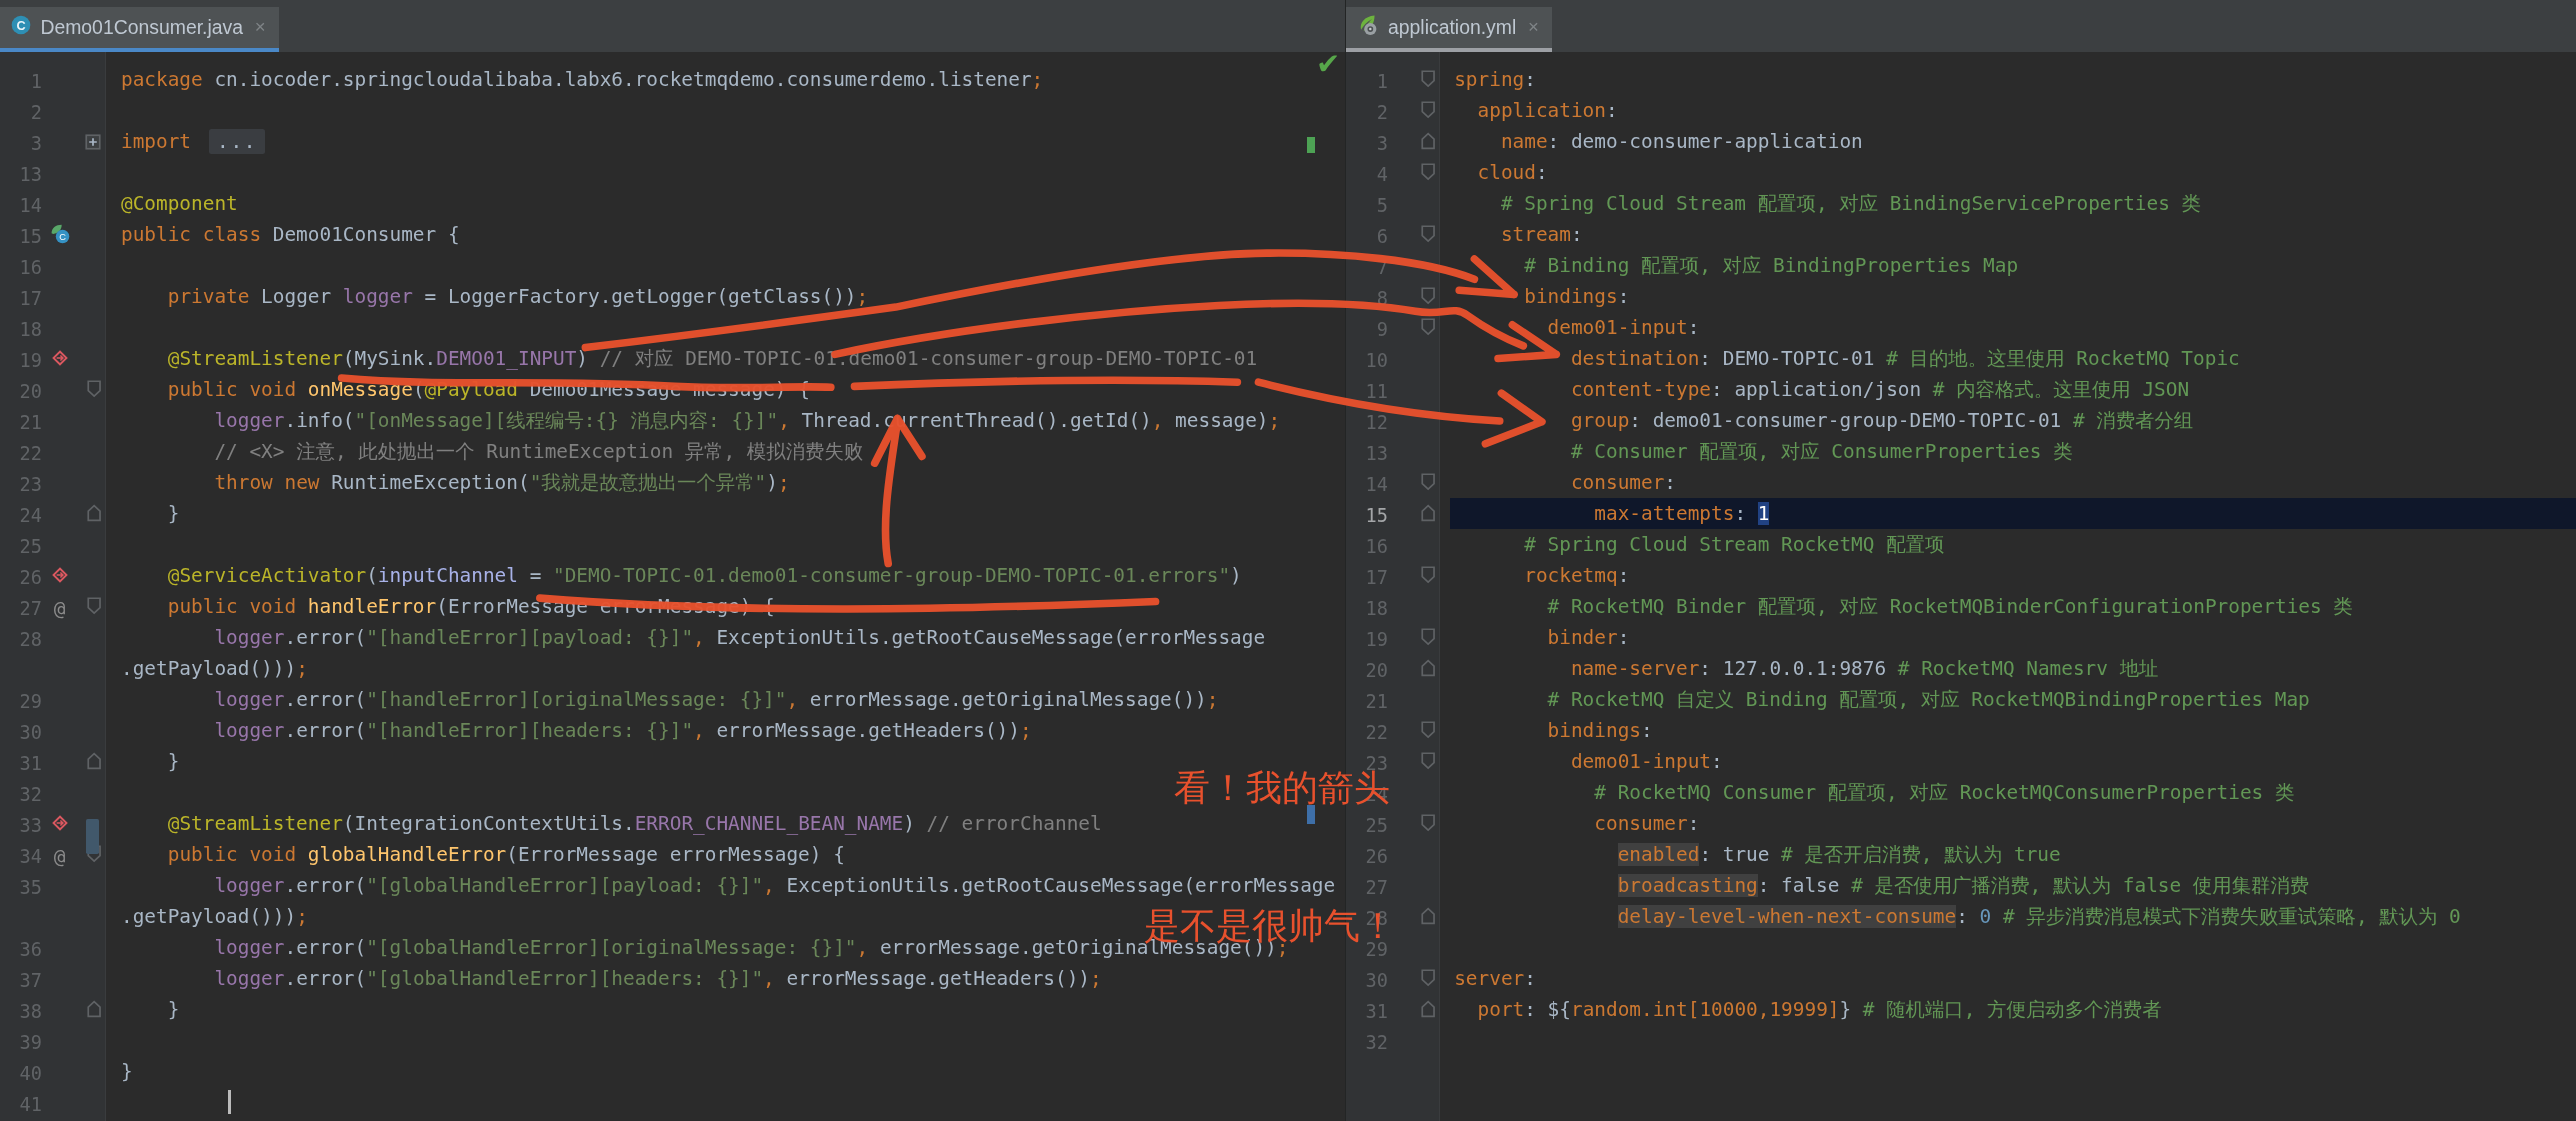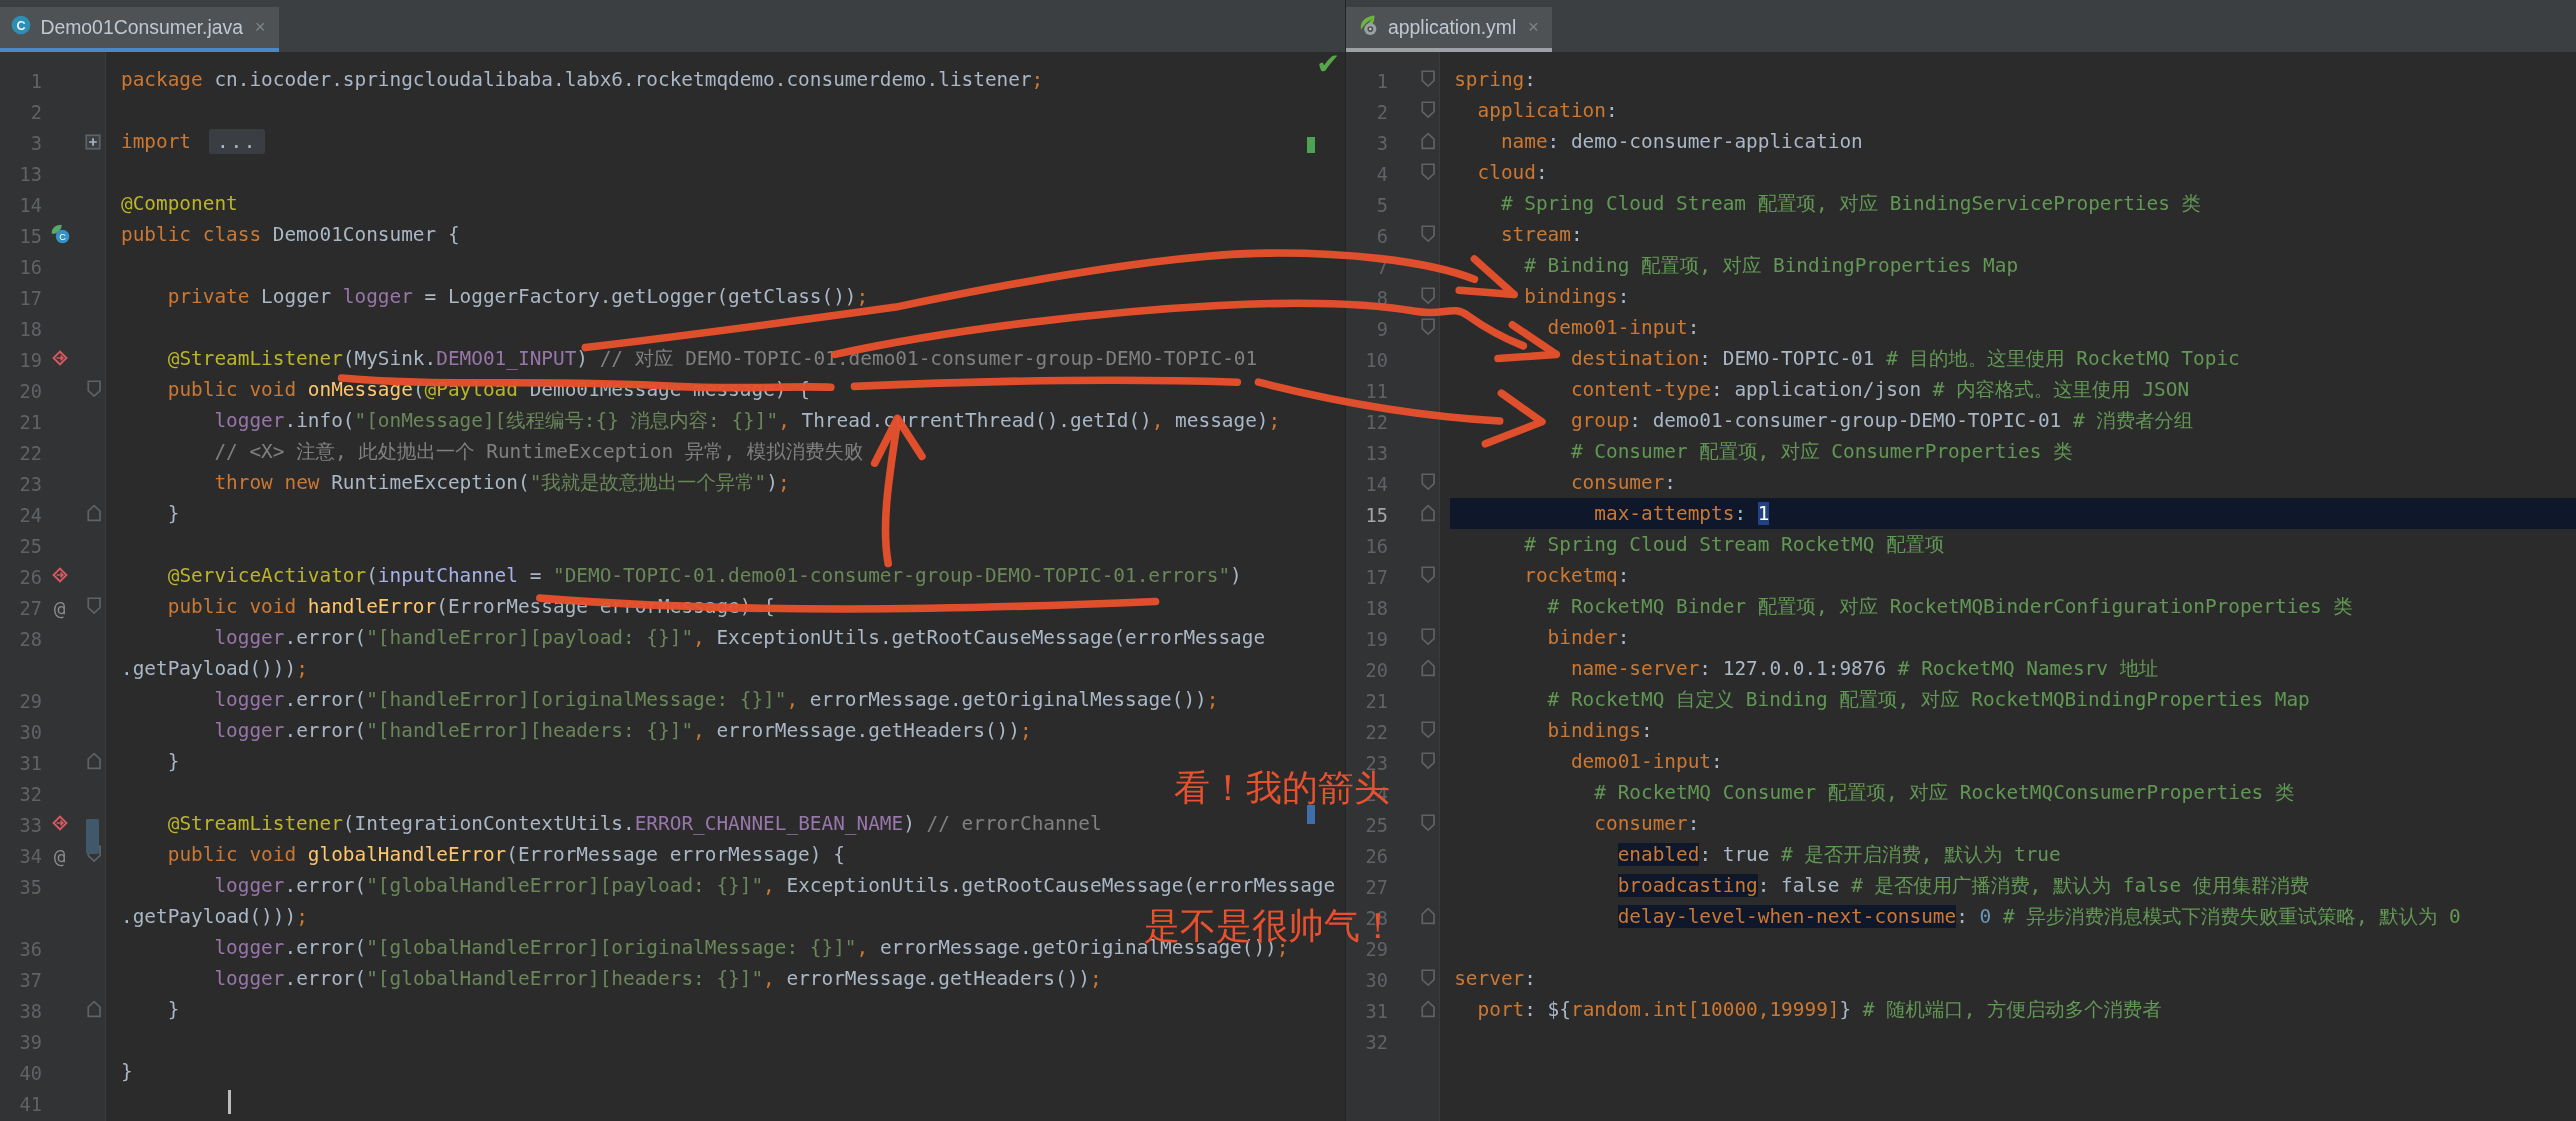--- a/index.html
+++ b/index.html
@@ -23,21 +23,21 @@
   .pane.right .grow .ico{width:23.6px;}
   .grow .fold{flex:1;display:flex;justify-content:flex-end;padding-right:4.2px;align-items:center;}
   .grow.cur .num{color:#A4A6A8;}
   .code{flex:1;box-sizing:border-box;padding-top:12px;position:relative;overflow:hidden;margin-left:10px;}
   .crow{height:31px;line-height:31px;white-space:pre;font-size:19.4px;color:#A9B7C6;padding-left:5px;position:relative;}
   .pane.right .crow{padding-left:4.2px;}
   .crow.cur{background:#0f172a;}
   .tk-k{color:#CC7832}.tk-d{color:#A9B7C6}.tk-s{color:#6A8759}.tk-c{color:#808080}
   .tk-cy{color:#629755;}.tk-an{color:#BBB529}.tk-f{color:#9876AA}
   .tk-m{color:#FFC66D}.tk-sm{color:#A9B7C6;}.tk-cn{color:#9876AA;}
-  .tk-np{color:#A8B2E8}.tk-hk{color:#CC7832;background:#0f172a}.tk-num{color:#6897BB}
+  .tk-np{color:#A8B2E8}.tk-hk{color:#CC7832;background:#404040}.tk-num{color:#6897BB}
   .tk-sel{color:#FFFFFF;background:#214283}
   .tk-foldbadge{background:#3A3D41;color:#A9B7C6;border-radius:2.5px;padding:0.8px 7.6px;margin-left:6.7px;letter-spacing:1.7px;}
   .caret{position:absolute;left:112px;width:2.5px;height:23.6px;background:#BBBBBB;}
   .markgreen{position:absolute;left:1307px;top:137px;width:7.6px;height:16px;background:#4DA254;}
   .markblue{position:absolute;left:1307px;top:805px;width:7.6px;height:18.6px;background:#3E6FA8;}
   .okcheck{position:absolute;left:1316px;top:47px;color:#57A64A;font-size:29px;font-family:"DejaVu Sans",sans-serif;}
   .slatebar{position:absolute;left:86px;top:819px;width:12.7px;height:35px;background:#41586B;border-radius:1.7px;}
   .overlay{position:absolute;left:0;top:0;width:2576px;height:1122px;pointer-events:none;z-index:40;}
   .annotext{position:absolute;left:1144px;top:676px;z-index:41;color:#E8512D;
             font-family:Liberation Mono, monospace;font-size:36px;line-height:46px;white-space:pre;}

